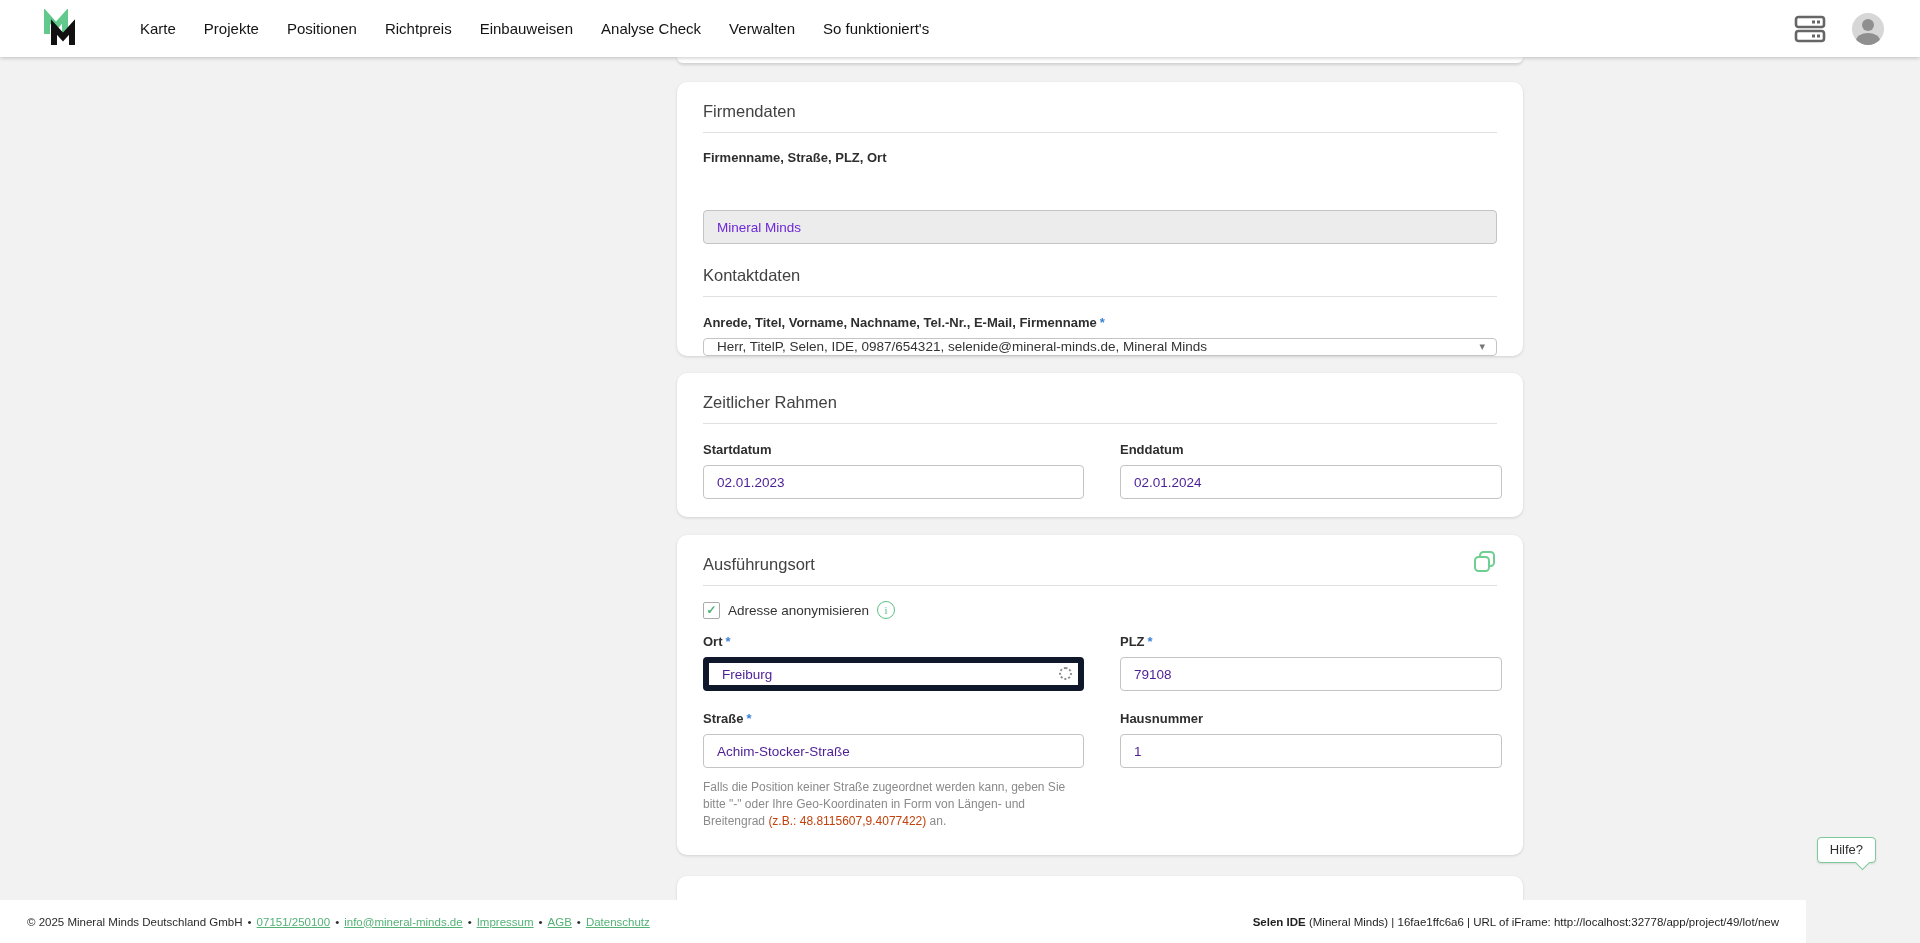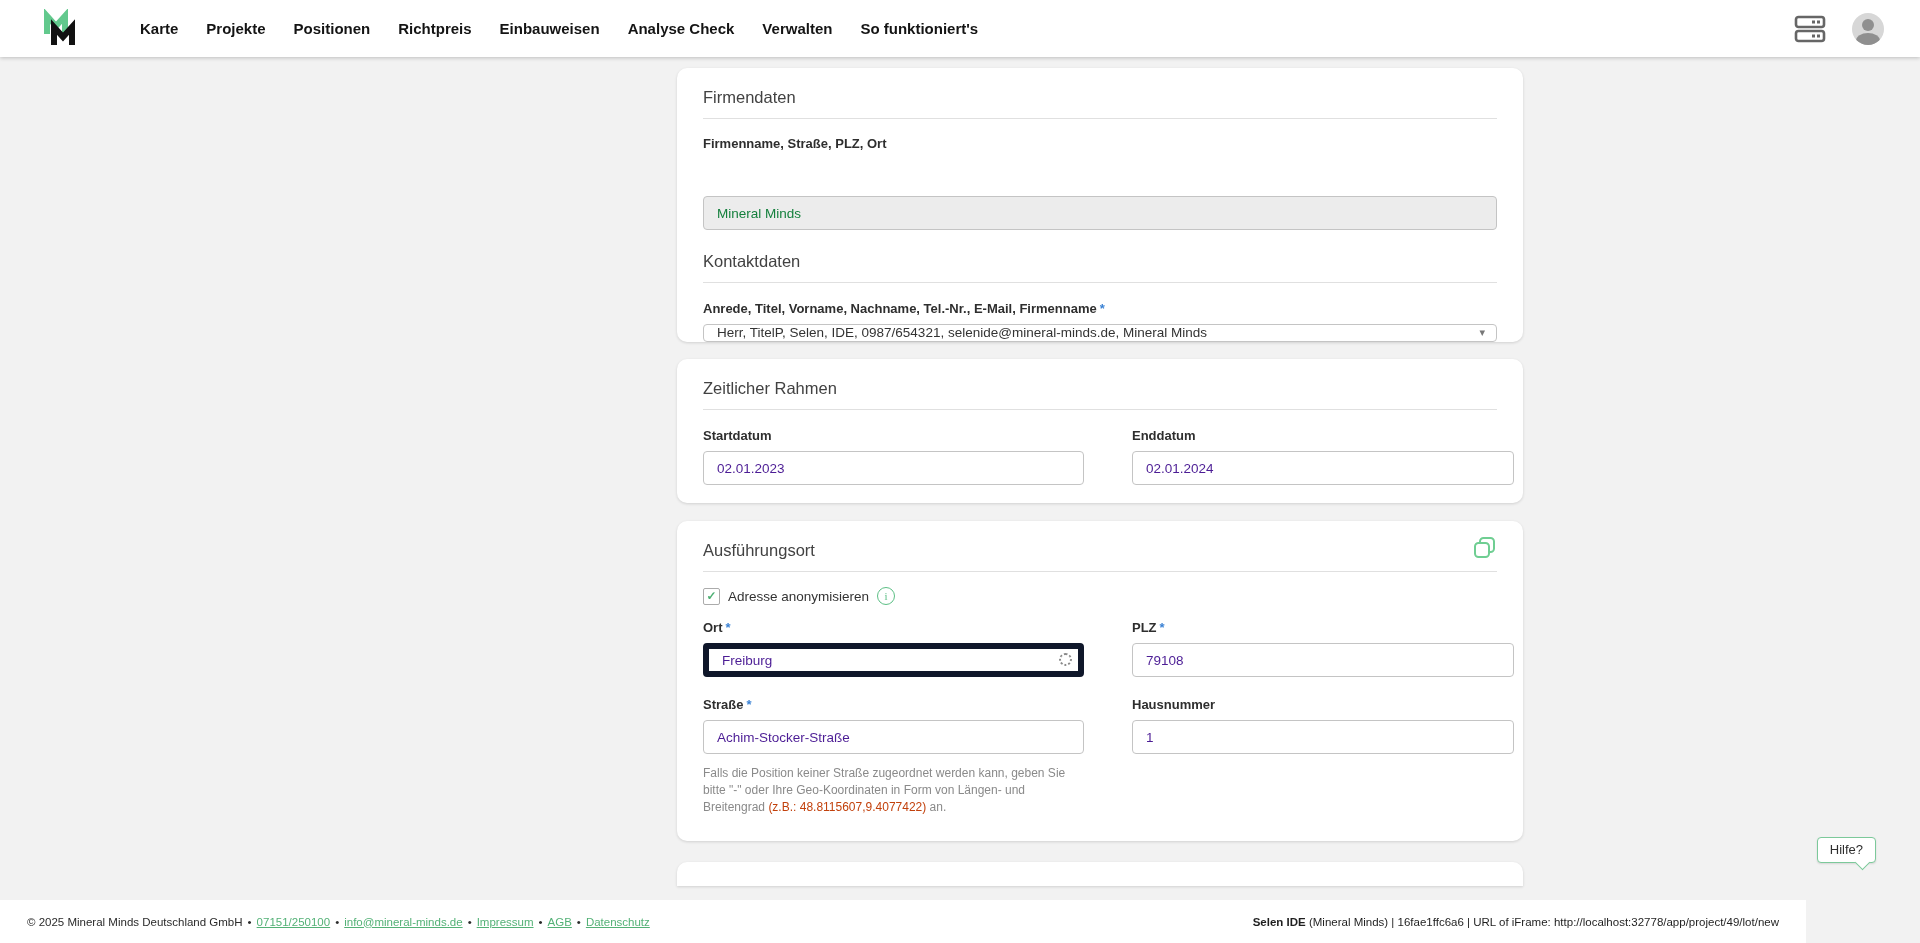--- a/index.html
+++ b/index.html
@@ -5,57 +5,57 @@
   * { box-sizing: border-box; margin: 0; padding: 0; }
   html,body { width:1920px; height:943px; }
   body { font-family: "Liberation Sans", sans-serif; background:#f2f2f2; overflow:hidden; }
   .screen { position:relative; width:1920px; height:943px; overflow:hidden; }
 
   
   .header { position:absolute; top:0; left:0; width:1920px; height:57px; background:#fff;
             box-shadow:0 1px 4px rgba(0,0,0,.22); z-index:10; display:flex; align-items:center; }
   .logo { margin-left:40px; width:40px; height:40px; flex:0 0 auto; }
   .nav { display:flex; gap:28px; margin-left:60px; }
-  .nav-item { font-size:15px; font-weight:700; color:#141414; cursor:pointer; white-space:nowrap; }
+  .nav-item { font-size:15px; font-weight:400; color:#141414; cursor:pointer; white-space:nowrap; }
   .header-right { margin-left:auto; margin-right:36px; display:flex; align-items:center; gap:26px; }
   .server-icon { width:32px; height:30px; cursor:pointer; }
   .avatar { width:32px; height:32px; border-radius:50%; background:#d7d7d7; position:relative; overflow:hidden; cursor:pointer; }
   .avatar .head { position:absolute; left:10px; top:6px; width:12px; height:12px; border-radius:50%; background:#8f8f8f; }
   .avatar .body { position:absolute; left:4px; top:20px; width:24px; height:16px; border-radius:50% 50% 0 0; background:#8f8f8f; }
 
   
-  .content { position:absolute; left:677px; top:43px; width:846px; }
+  .content { position:absolute; left:677px; top:57px; width:846px; }
   .card { background:#fff; border-radius:10px; box-shadow:0 1px 3px rgba(0,0,0,.14); }
   .card-partial-top { height:6px; border-radius:0 0 10px 10px; box-shadow:0 2px 3px rgba(0,0,0,.14); }
   .card-firmendaten { margin-top:19px; height:274px; padding:20px 26px; }
   .card-zeitraum    { margin-top:17px; height:144px; padding:20px 26px; }
   .card-ort         { margin-top:18px; height:320px; padding:20px 26px; }
   .card-partial-bottom { margin-top:21px; height:24px; border-radius:10px 10px 0 0; }
 
   h2.section-title { font-size:16.5px; font-weight:400; color:#424242; line-height:19px; margin-bottom:11px; }
   .rule { border:none; border-top:1px solid #e0e0e0; height:1px; }
   .rule.mb17 { margin-bottom:17px; }
   .rule.mb16 { margin-bottom:16px; }
   .field-label { font-size:13px; font-weight:700; color:#2e2e2e; line-height:16px; margin-bottom:7px; }
   .req { color:#3b82d4; font-weight:700; margin-left:3px; }
 
   .text-input { display:block; width:100%; height:34px; border:1px solid #c4c4c4; border-radius:4px;
                 padding:0 13px; font-family:"Liberation Sans",sans-serif; font-size:13.5px; color:#4c1d95; background:#fff; }
-  .text-input.disabled { background:#ececec; color:#15803d;margin-top:44px; }
+  .text-input.disabled { background:#ececec; color:#6d28d9;margin-top:44px; }
   .input-wrap { position:relative; }
   .input-wrap .text-input.focused { border:6px solid #0f172a; }
   .spinner { position:absolute; right:12px; top:10px; width:13px; height:13px; border:2px dotted #8a8a8a; border-radius:50%; }
 
   .select-box { position:relative; width:100%; height:18px; border:1px solid #c4c4c4; border-radius:4px;
                 display:flex; align-items:flex-start; padding:0 30px 0 13px; font-size:13.5px; color:#333; background:#fff; cursor:pointer; }
   .select-caret { position:absolute; right:11px; top:50%; transform:translateY(-52%); font-size:11px; color:#777; }
 
   .mb22 { margin-bottom:22px; }
 
-  .grid2 { display:grid; grid-template-columns:381px 382px; column-gap:48px; }
+  .grid2 { display:grid; grid-template-columns:381px 382px; column-gap:36px; }
   .grid2.mb20 { margin-bottom:20px; }
 
   
   .title-row { display:flex; align-items:flex-start; justify-content:space-between;gap:20px; }
   .copy-icon { width:25px; height:25px; position:relative; top:-6px; cursor:pointer; }
   .checkbox-row { display:flex; align-items:center; gap:8px; margin-bottom:15px; margin-top:-1px; }
   .checkbox { width:17px; height:17px; background:#fff; border:1px solid #ababab; border-radius:2px;
               display:flex; align-items:center; justify-content:center; font-size:12px; font-weight:700; color:#4caf72; cursor:pointer; }
   .checkbox-label { font-size:13.5px; color:#333; }
   .info-icon { width:18px; height:18px; border:1.5px solid #5cbf85; border-radius:50%; color:#5cbf85;

